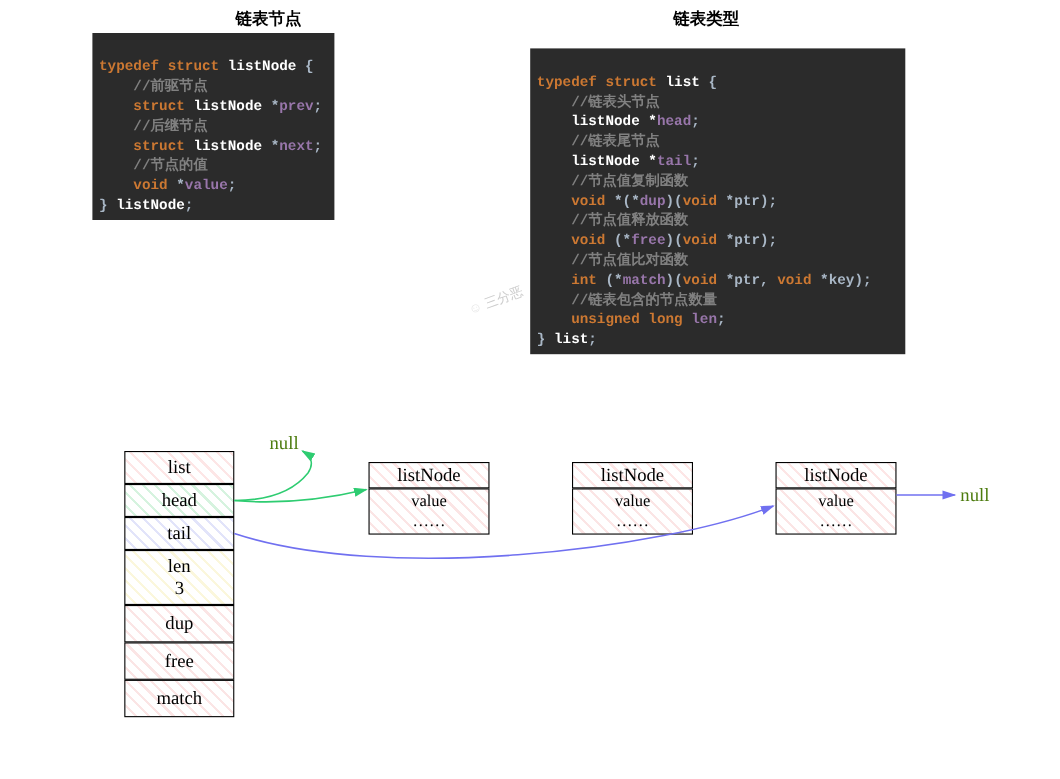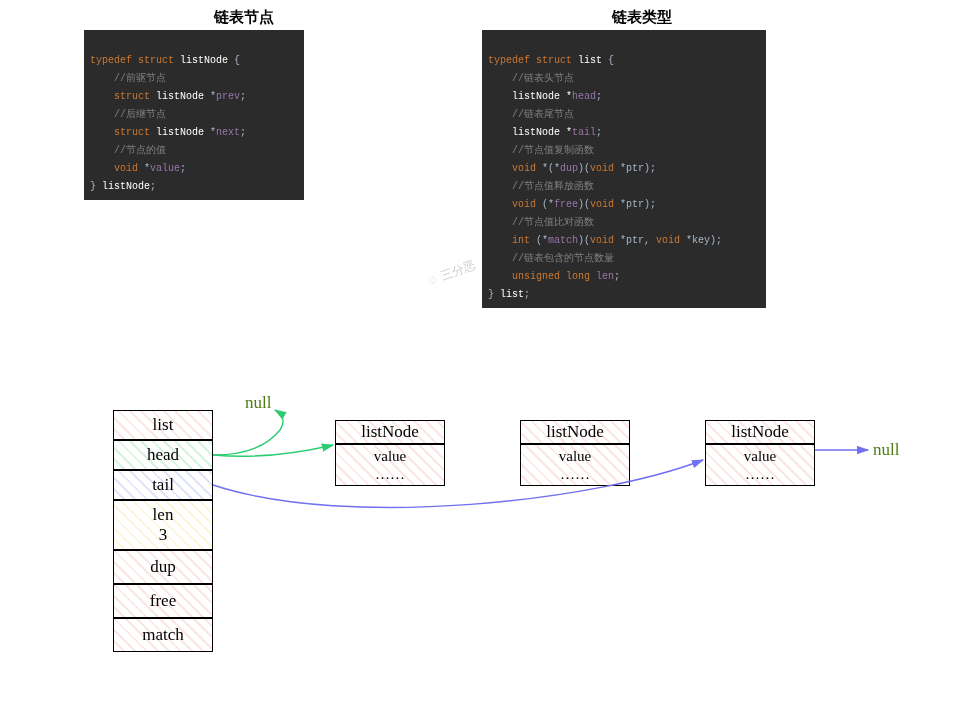--- a/index.html
+++ b/index.html
@@ -15,24 +15,25 @@
     font-size: 15px;
     font-weight: bold;
     color: #000;
     font-family: "SimSun", serif;
   }
   .code {
     position: absolute;
     background: #2b2b2b;
     color: #a9b7c6;
     font-family: "Consolas", "Courier New", monospace;
-    font-size: 10px;
+    font-size: 13px;
     line-height: 18px;
     padding: 4px 6px;
     white-space: pre;
+    font-weight: bold;
   }
   .kw   { color: #cc7832; }   
   .type { color: #ffffff; }   
   .pun  { color: #a9b7c6; }   
   .cm   { color: #808080; }   
   .fld  { color: #9876aa; }   
   .watermark {
     position: absolute;
     left: 425px; top: 265px;
     color: #cccccc;
@@ -80,21 +81,21 @@
 <div class="code" style="left:84px; top:30px; width:220px;">
 <span class="kw">typedef struct </span><span class="type">listNode</span><span class="pun"> {</span>
 <span class="cm">    //前驱节点</span>
 <span class="kw">    struct </span><span class="type">listNode</span><span class="pun"> *</span><span class="fld">prev</span><span class="pun">;</span>
 <span class="cm">    //后继节点</span>
 <span class="kw">    struct </span><span class="type">listNode</span><span class="pun"> *</span><span class="fld">next</span><span class="pun">;</span>
 <span class="cm">    //节点的值</span>
 <span class="kw">    void </span><span class="pun">*</span><span class="fld">value</span><span class="pun">;</span>
 <span class="pun">} </span><span class="type">listNode</span><span class="pun">;</span></div>
 
-<div class="code" style="left:482px; top:30px; width:284px;">
+<div class="code" style="left:482px; top:44px; width:341px;">
 <span class="kw">typedef struct </span><span class="type">list</span><span class="pun"> {</span>
 <span class="cm">    //链表头节点</span>
 <span class="type">    listNode *</span><span class="fld">head</span><span class="pun">;</span>
 <span class="cm">    //链表尾节点</span>
 <span class="type">    listNode *</span><span class="fld">tail</span><span class="pun">;</span>
 <span class="cm">    //节点值复制函数</span>
 <span class="kw">    void </span><span class="pun">*(*</span><span class="fld">dup</span><span class="pun">)(</span><span class="kw">void </span><span class="pun">*ptr);</span>
 <span class="cm">    //节点值释放函数</span>
 <span class="kw">    void </span><span class="pun">(*</span><span class="fld">free</span><span class="pun">)(</span><span class="kw">void </span><span class="pun">*ptr);</span>
 <span class="cm">    //节点值比对函数</span>

